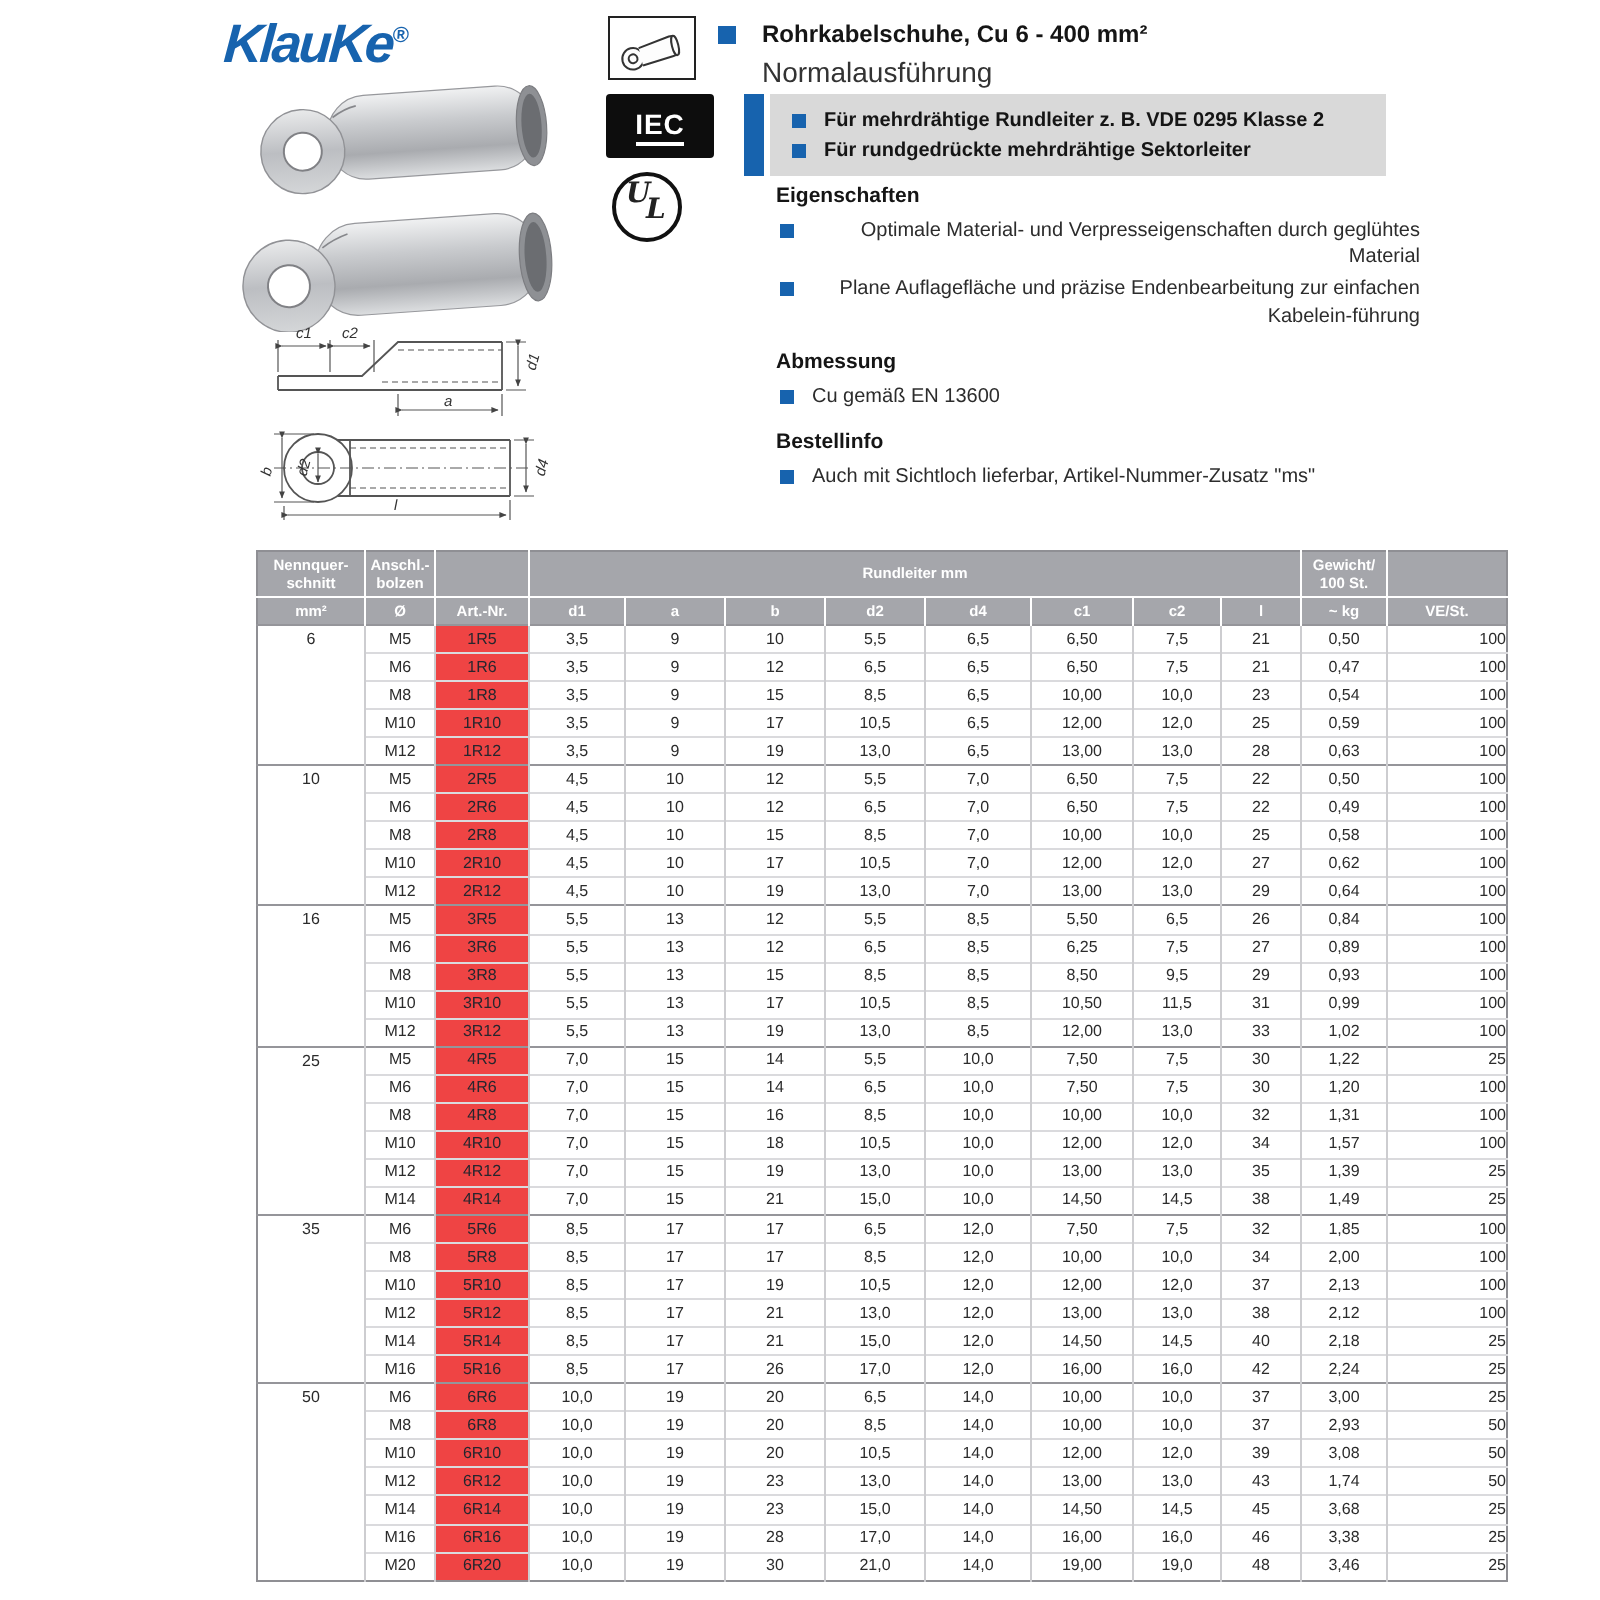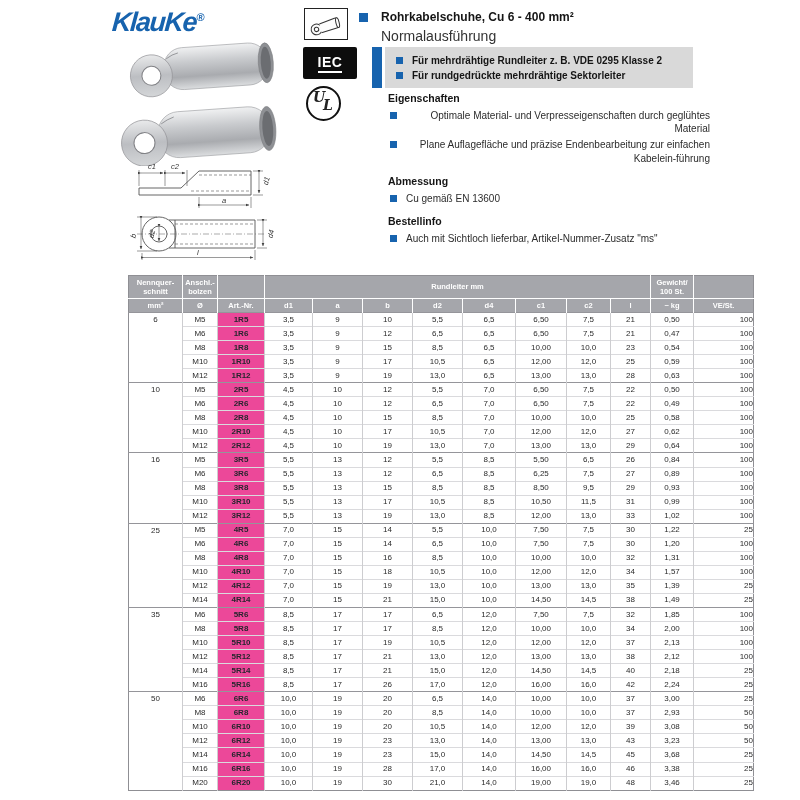--- a/index.html
+++ b/index.html
@@ -56,21 +56,21 @@
             text-align:center;vertical-align:middle;white-space:pre-line;line-height:1.25;padding:0;}
   table.lug thead tr.h2 th{border-bottom:none;height:13px;}
   table.lug thead tr.h1 th{height:22px;}
   table.lug thead th:last-child{border-right:none;}
   table.lug td{font-size:8px;color:#2b2b2b;text-align:center;vertical-align:middle;
             border-right:1px solid #cdcdd0;padding:0;line-height:1;}
   table.lug td:last-child{border-right:none;text-align:right;}
   table.lug tbody tr{border-top:1px solid #dadadd;}
   table.lug tbody tr.group-start{border-top:1px solid #95959a;}
   table.lug td.size-cell{vertical-align:top;padding-top:3px;}
-  table.lug td.art-cell{background:#ec4899;font-weight:bold;color:#26262e;}
+  table.lug td.art-cell{background:#ef4444;font-weight:normal;color:#26262e;}
 </style>
 </head>
 <body>
 
 <div class="logo"><span>KlauKe</span><sup>®</sup></div>
 
 <div class="icon-box">
   <svg width="36" height="24" viewBox="0 0 36 24">
     <g transform="rotate(-14 18 14)" fill="#fdfdfd" stroke="#333" stroke-width="1">
       <circle cx="8" cy="15" r="5.4"></circle>
@@ -693,21 +693,21 @@
         <td>M12</td>
         <td class="art-cell">6R12</td>
         <td>10,0</td>
         <td>19</td>
         <td>23</td>
         <td>13,0</td>
         <td>14,0</td>
         <td>13,00</td>
         <td>13,0</td>
         <td>43</td>
-        <td>3,23</td>
+        <td>1,74</td>
         <td>50</td>
       </tr>
       <tr>
         <td>M14</td>
         <td class="art-cell">6R14</td>
         <td>10,0</td>
         <td>19</td>
         <td>23</td>
         <td>15,0</td>
         <td>14,0</td>

